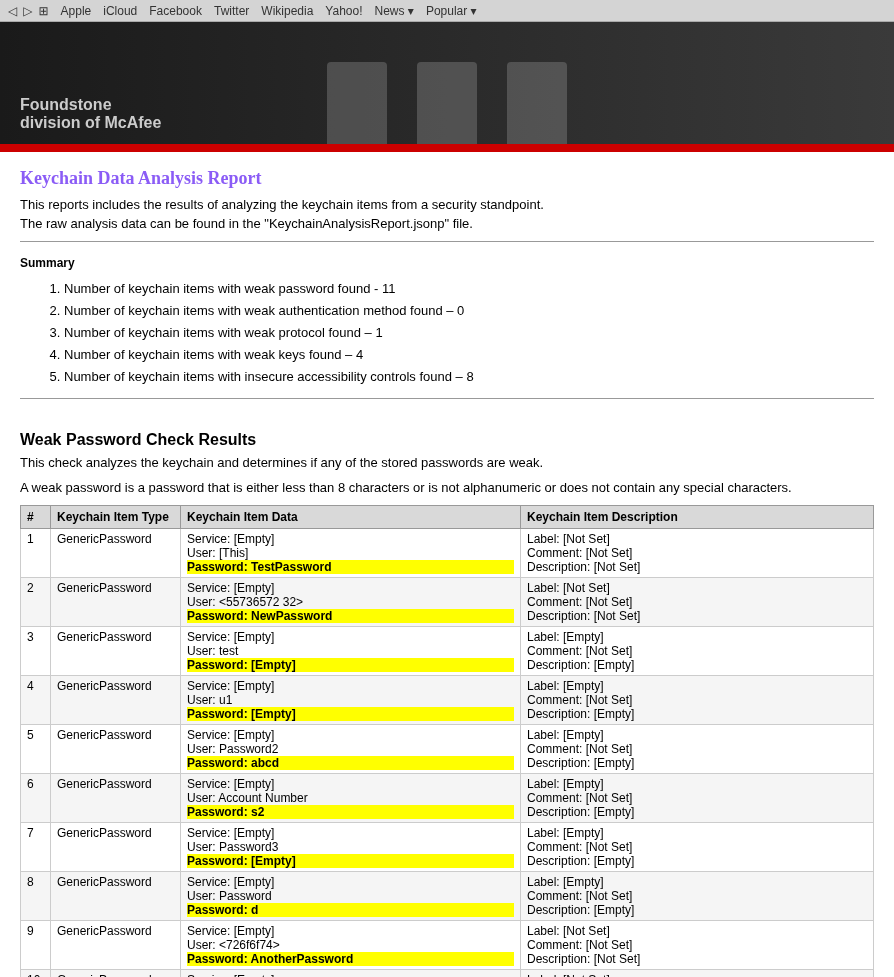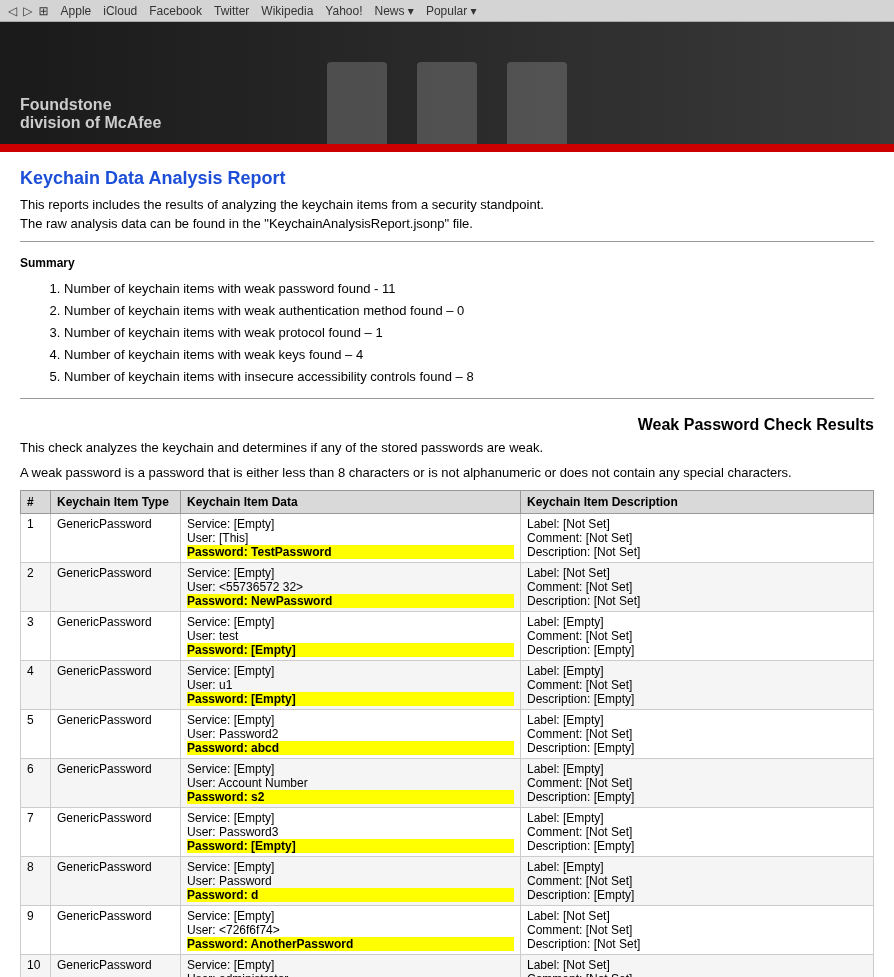--- a/index.html
+++ b/index.html
@@ -66,24 +66,25 @@
       border-radius: 4px 4px 0 0;
     }
 
     
     .content {
       padding: 16px 20px;
       max-width: 894px;
     }
 
     .report-title {
-      color: #1d4ed8;
+      color: #8b5cf6;
       font-size: 18px;
       font-weight: bold;
       margin-bottom: 8px;
+      font-family: Liberation Serif, serif;
     }
     .report-desc {
       font-size: 13px;
       margin-bottom: 4px;
       color: #000;
     }
     hr.divider {
       border: none;
       border-top: 1px solid #999;
       margin: 10px 0;
@@ -97,22 +98,21 @@
 
     .summary-list {
       margin-left: 44px;
       font-size: 13px;
       line-height: 1.7;
     }
 
     .check-title {
       font-size: 16px;
       font-weight: bold;
-      margin: 17px 0 6px 0;
-      text-align: right;
+      margin: 32px 0 6px 0;
     }
     .check-desc {
       font-size: 13px;
       margin-bottom: 10px;
     }
 
     
     .data-table {
       width: 100%;
       border-collapse: collapse;

